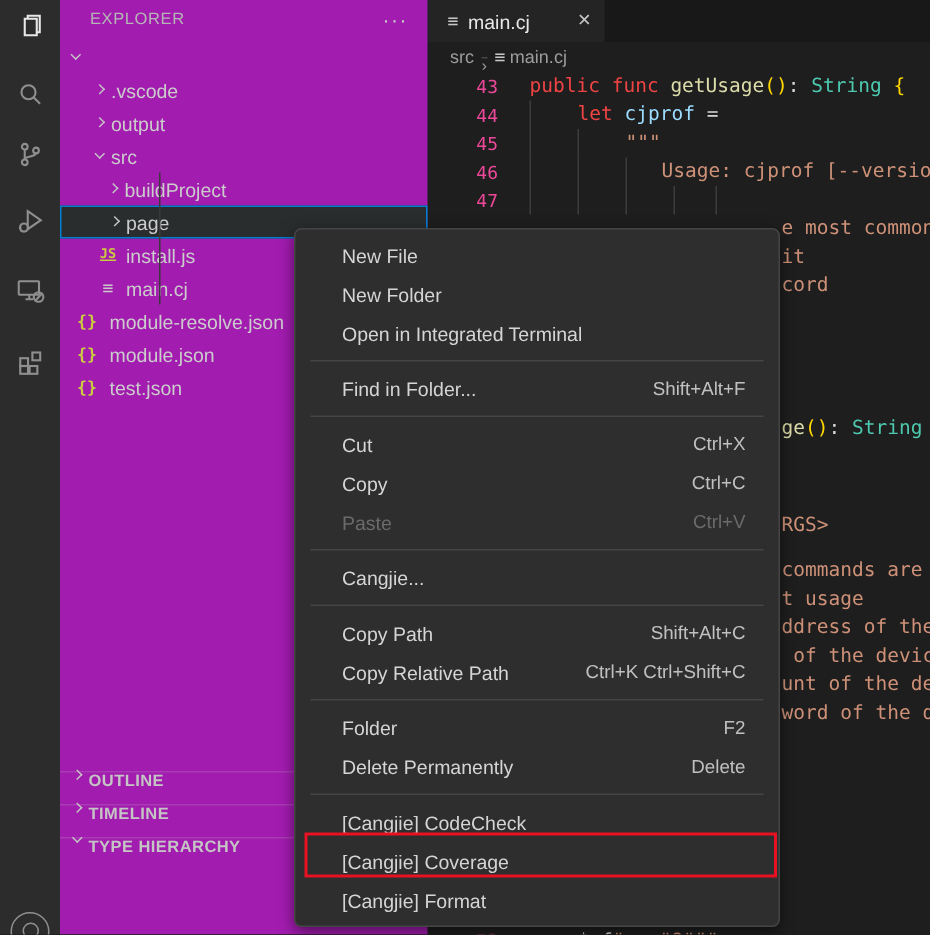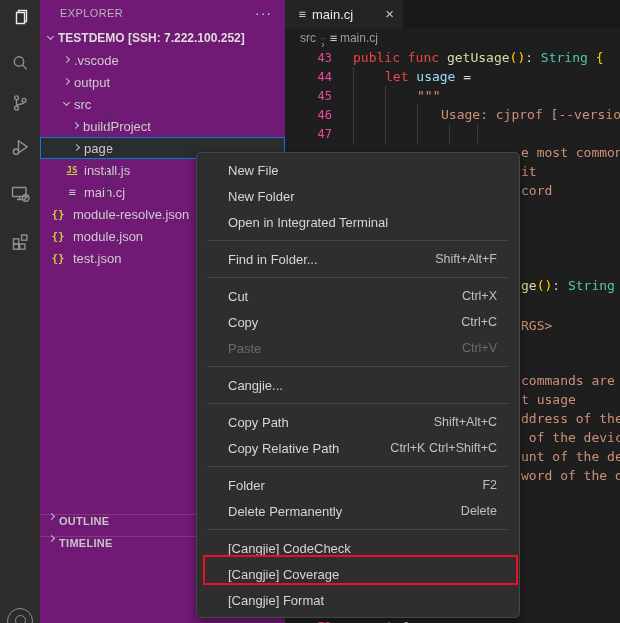--- a/index.html
+++ b/index.html
@@ -9,21 +9,21 @@
 
   
   .activitybar { position:absolute; left:0; top:0; width:40px; height:623px;
     background:#2c2c2c; z-index:2; }
   .ab-item { position:absolute; left:8px; width:24px; height:24px; cursor:pointer; }
   .ab-item svg { stroke:#8f8f8f; fill:none; stroke-width:1.4; }
   .ab-item.active svg { stroke:#e8e8e8; }
 
   
   .sidebar { position:absolute; left:40px; top:0; width:245px; height:623px;
-    background:#701a75; z-index:2; }
+    background:#a21caf; z-index:2; }
   .sb-header { position:absolute; top:0; left:0; right:0; height:26px;
     display:flex; align-items:center; }
   .sb-title { padding-left:20px; font-size:11px; letter-spacing:.4px; color:#b6b6b6; }
   .sb-more { margin-left:auto; margin-right:13px; color:#cccccc; font-size:14px;
     letter-spacing:1px; cursor:pointer; line-height:10px; }
   .tree { position:absolute; top:27px; left:0; right:0; }
   .tree-row { height:22px; display:flex; align-items:center; color:#cccccc;
     font-size:13px; cursor:pointer; white-space:nowrap; }
   .tree-row.root { padding-left:3px; font-weight:bold; font-size:12px; color:#dddddd; }
   .tree-row.folder.lvl1 { padding-left:19px; }
@@ -138,21 +138,20 @@
   <aside class="sidebar">
     <div class="sb-header">
       <span class="sb-title">EXPLORER</span>
       <span class="sb-more">···</span>
     </div>
     <div class="tree">
         <div class="tree-row root">
           <span class="chev-box">
             <span class="chev down"></span>
           </span>
-          <span class="tree-label">TESTDEMO [SSH: 7.222.100.252]</span>
         </div>
         <div class="tree-row folder lvl1">
           <span class="chev-box">
             <span class="chev"></span>
           </span>
           <span class="tree-label">.vscode</span>
         </div>
         <div class="tree-row folder lvl1">
           <span class="chev-box">
             <span class="chev"></span>
@@ -204,49 +203,55 @@
           <span class="chev-box">
             <span class="chev"></span>
           </span>
           <span class="lbl">OUTLINE</span>
         </div>
         <div class="sb-section">
           <span class="chev-box">
             <span class="chev"></span>
           </span>
           <span class="lbl">TIMELINE</span>
+        </div>
+        <div class="sb-section">
+          <span class="chev-box">
+            <span class="chev down"></span>
+          </span>
+          <span class="lbl">TYPE HIERARCHY</span>
         </div>
       </div>
   </aside>
 
   <main class="editor">
     <div class="tabbar">
       <div class="tab">
         <span class="ficon cj">≡</span>
         <span class="tab-label">main.cj</span>
         <span class="tab-close">×</span>
       </div>
     </div>
     <div class="breadcrumb">
       <span>src</span>
       <span class="sep">›</span>
       <span class="ficon cj">≡</span>
       <span>main.cj</span>
     </div>
     <div class="code">
         <div class="cline"><span class="ln">43</span><span class="lc"><span style="padding-left: 16px;"><span class="tk-kw">public func </span><span class="tk-fn">getUsage</span><span class="tk-br">(</span><span class="tk-br">)</span><span class="tk-fg">: </span><span class="tk-ty">String</span><span class="tk-br"> {</span></span></span></div>
-        <div class="cline"><span class="ln">44</span><span class="lc"><span class="guide" style="left: 16px;"></span><span style="padding-left: 48px;"><span class="tk-kw">let </span><span class="tk-vr">usage</span><span class="tk-fg"> =</span></span></span></div>
+        <div class="cline"><span class="ln">44</span><span class="lc"><span class="guide" style="left: 16px;"></span><span style="padding-left: 48px;"><span class="tk-kw">let </span><span class="tk-vr">cjprof</span><span class="tk-fg"> =</span></span></span></div>
         <div class="cline"><span class="ln">45</span><span class="lc"><span class="guide" style="left: 16px;"></span><span class="guide" style="left: 48px;"></span><span style="padding-left: 80px;"><span class="tk-st">"""</span></span></span></div>
         <div class="cline"><span class="ln">46</span><span class="lc"><span class="guide" style="left: 16px;"></span><span class="guide" style="left: 48px;"></span><span class="guide" style="left: 80px;"></span><span style="padding-left: 104px;"><span class="tk-st">Usage: cjprof [--version</span></span></span></div>
         <div class="cline"><span class="ln">47</span><span class="lc"><span class="guide" style="left: 16px;"></span><span class="guide" style="left: 48px;"></span><span class="guide" style="left: 80px;"></span><span class="guide" style="left: 112px;"></span><span class="guide" style="left: 140px;"></span><span style="padding-left: 0px;"></span></span></div>
         <div class="frag" style="top: 95px;"><span class="tk-st">e most common</span></div>
         <div class="frag" style="top: 114px;"><span class="tk-st">it</span></div>
         <div class="frag" style="top: 133px;"><span class="tk-st">cord</span></div>
         <div class="frag" style="top: 228px;"><span class="tk-fn">ge</span><span class="tk-br">()</span><span class="tk-fg">: </span><span class="tk-ty">String</span></div>
-        <div class="frag" style="top: 268px;"><span class="tk-st">RGS&gt;</span></div>
+        <div class="frag" style="top: 293px;"><span class="tk-st">RGS&gt;</span></div>
         <div class="frag" style="top: 323px;"><span class="tk-st">commands are</span></div>
         <div class="frag" style="top: 342px;"><span class="tk-st">t usage</span></div>
         <div class="frag" style="top: 361px;"><span class="tk-st">ddress of the</span></div>
         <div class="frag" style="top: 380px;"><span class="tk-st"> of the devic</span></div>
         <div class="frag" style="top: 399px;"><span class="tk-st">unt of the de</span></div>
         <div class="frag" style="top: 418px;"><span class="tk-st">word of the d</span></div>
         <div class="frag" style="top: 570px; left: 100px;"><span class="ln" style="left: -100px;">73</span><span class="tk-fg">$ f</span><span class="tk-st">"..."?"""</span></div>
       </div>
   </main>
 

